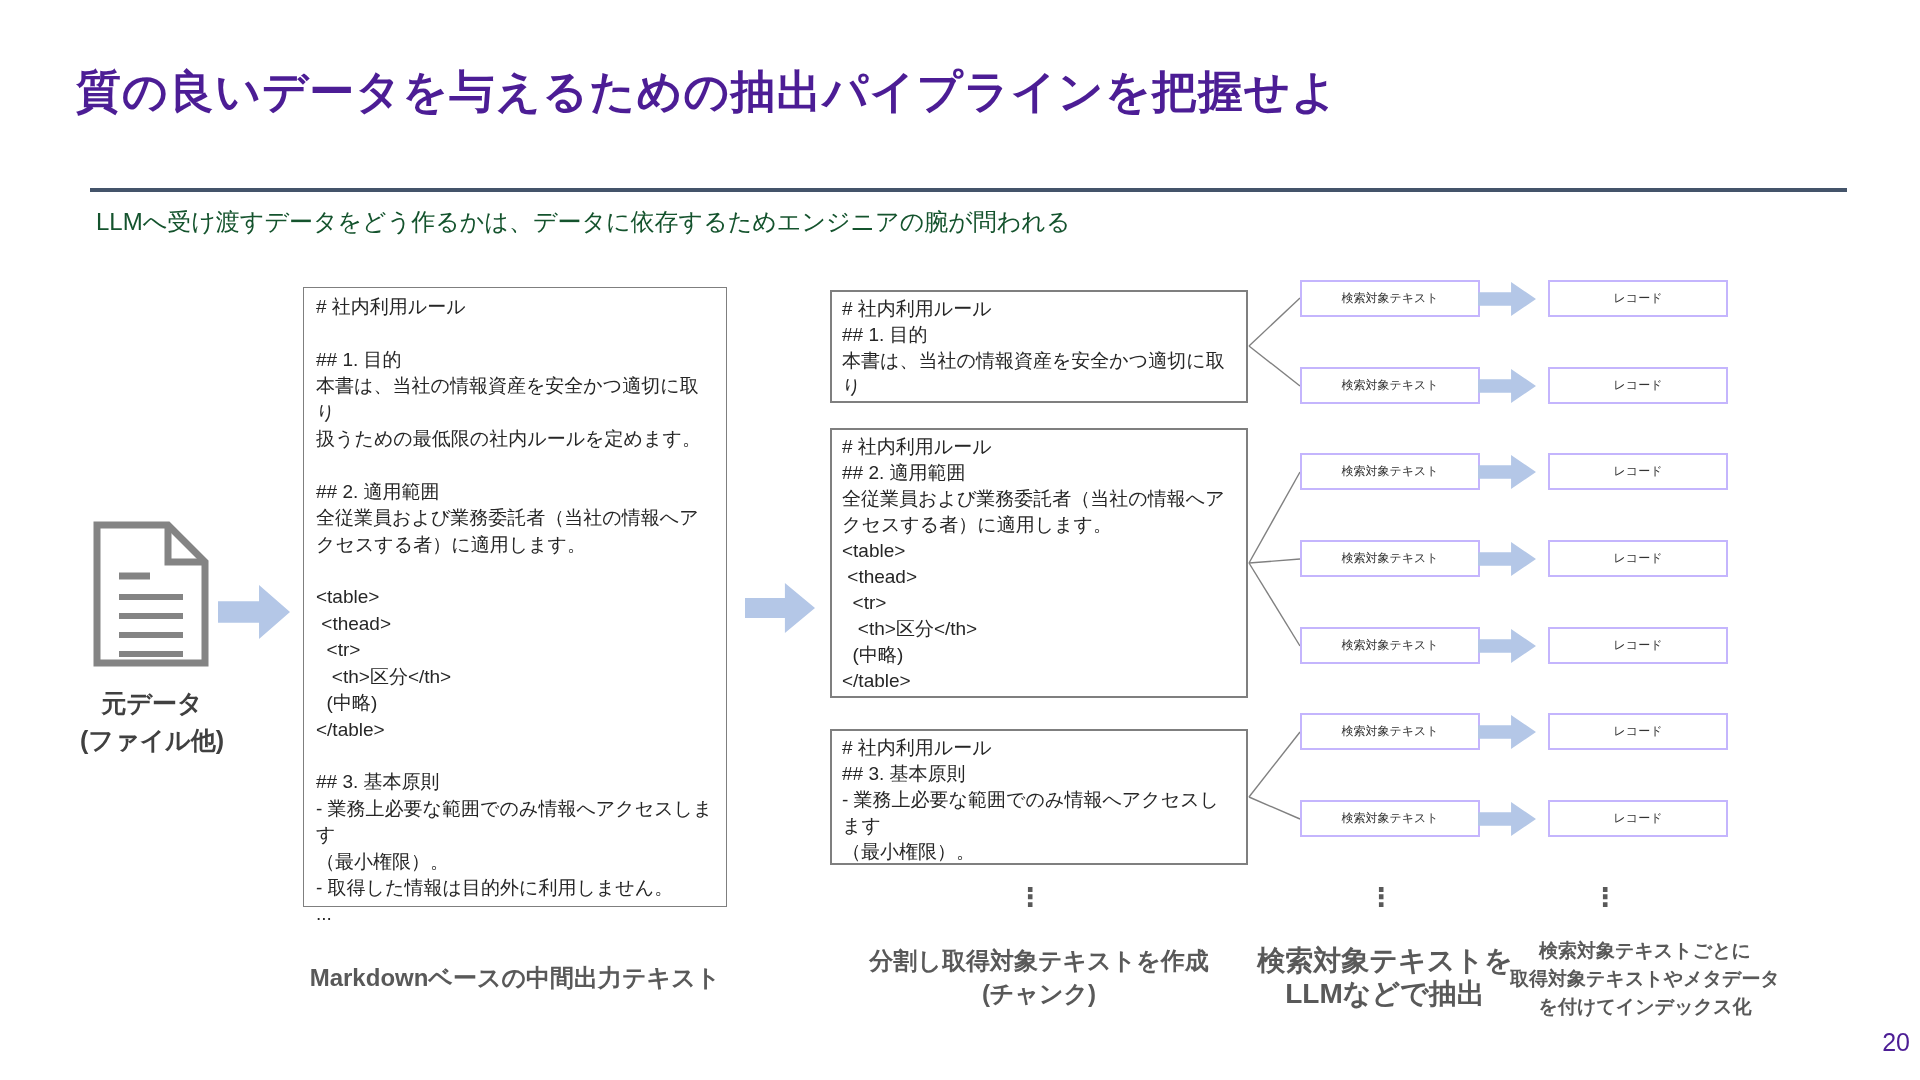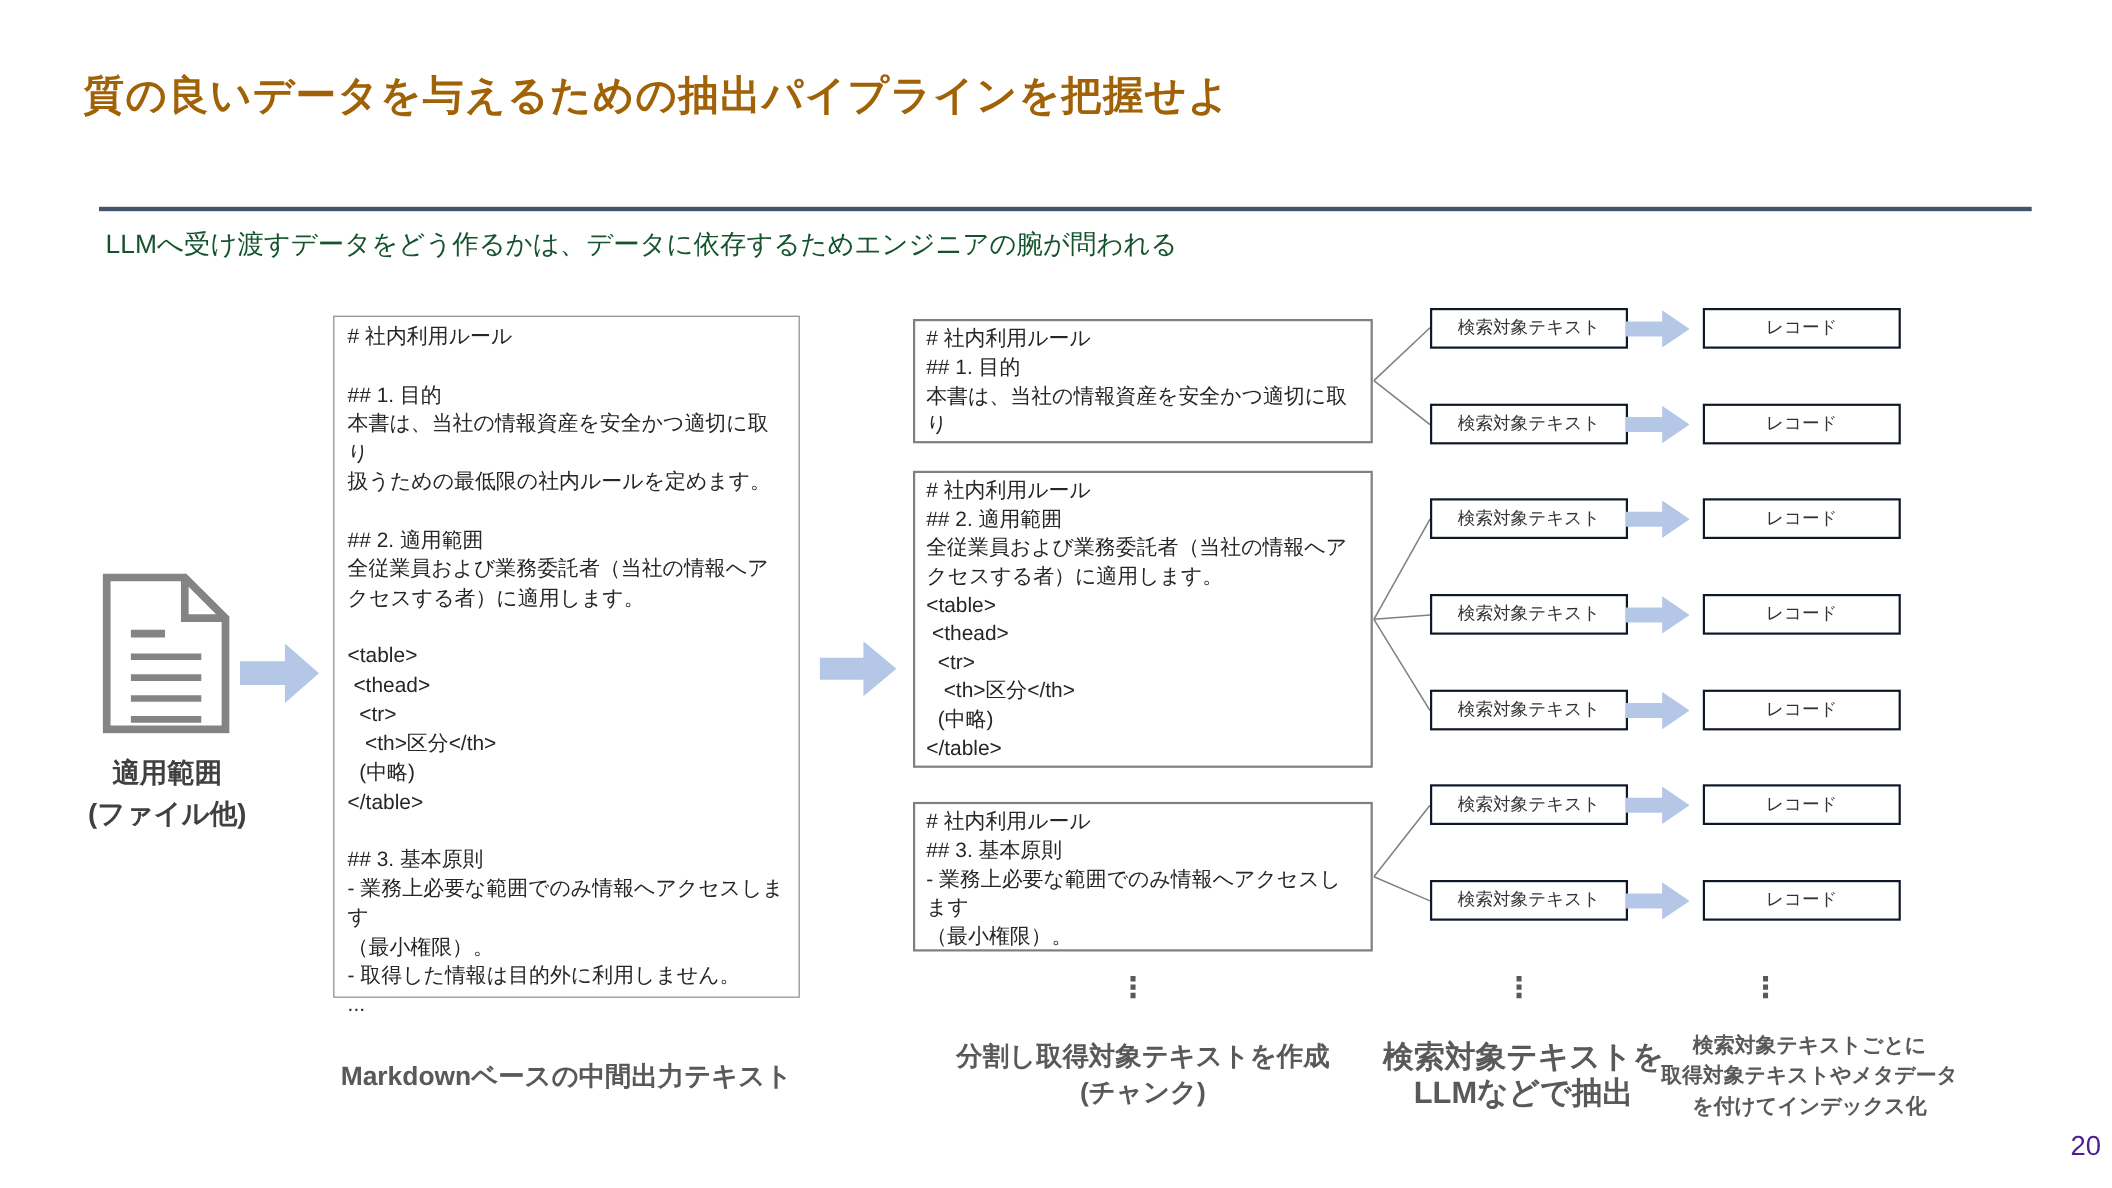--- a/index.html
+++ b/index.html
@@ -1,22 +1,22 @@
 <!DOCTYPE html>
 <html><head>
 <meta charset="utf-8">
 <style>
   html,body{margin:0;padding:0;background:#fff;}
   .slide{
     position:relative;width:1920px;height:1080px;background:#ffffff;overflow:hidden;
     font-family:"Liberation Sans","DejaVu Sans",sans-serif;color:#3f3f3f;
   }
   .title{
-    position:absolute;left:76px;top:62px;font-size:37px;font-weight:bold;
-    color:#a16207;letter-spacing:1px;white-space:nowrap;
+    position:absolute;left:76px;top:62px;font-size:45px;font-weight:bold;
+    color:#4c1d95;letter-spacing:1px;white-space:nowrap;
   }
   .rule{position:absolute;left:90px;top:188px;width:1757px;height:4px;background:#44546a;}
   .subtitle{position:absolute;left:96px;top:206px;font-size:24px;color:#14532d;white-space:nowrap;}
 
   
   .doc-icon{position:absolute;left:92px;top:521px;}
   .source-label{
     position:absolute;left:42px;top:685px;width:220px;text-align:center;
     font-size:25px;font-weight:bold;color:#404040;line-height:37px;white-space:pre-line;
   }
@@ -44,23 +44,23 @@
     box-sizing:border-box;padding:4px 10px;font-size:19px;line-height:26px;color:#262626;
     white-space:pre-wrap;overflow:hidden;
   }
   .chunk1{top:290px;height:113px;}
   .chunk2{top:428px;height:270px;}
   .chunk3{top:729px;height:136px;}
 
   
   .prow{position:absolute;left:0;width:1920px;height:37px;}
   .sbox,.rbox{
-    position:absolute;top:0;width:180px;height:37px;border:2px solid #0f172a;background:#fff;
+    position:absolute;top:0;width:180px;height:37px;border:2px solid #c4b5fd;background:#fff;
     box-sizing:border-box;display:flex;align-items:center;justify-content:center;
-    font-size:16px;color:#333333;white-space:nowrap;
+    font-size:12px;color:#333333;white-space:nowrap;
   }
   .sbox{left:1300px;}
   .rbox{left:1548px;}
 
   .connectors{position:absolute;left:0;top:0;pointer-events:none;}
   .connectors line{stroke:#808080;stroke-width:1.4;}
 
   .dots{
     position:absolute;top:882px;width:40px;text-align:center;
     font-size:26px;font-weight:bold;color:#595959;letter-spacing:0;line-height:30px;
@@ -91,21 +91,21 @@
 
   <svg class="doc-icon" width="118" height="146" viewBox="0 0 118 146">
     <path d="M5 4 H76 L113 41 V142 H5 Z" fill="#ffffff" stroke="#848484" stroke-width="7" stroke-linejoin="miter"></path>
     <path d="M76 4 V41 H113" fill="none" stroke="#848484" stroke-width="7"></path>
     <line x1="27" y1="55" x2="58" y2="55" stroke="#848484" stroke-width="7"></line>
     <line x1="27" y1="76" x2="91" y2="76" stroke="#848484" stroke-width="6"></line>
     <line x1="27" y1="95" x2="91" y2="95" stroke="#848484" stroke-width="6"></line>
     <line x1="27" y1="114" x2="91" y2="114" stroke="#848484" stroke-width="6"></line>
     <line x1="27" y1="133" x2="91" y2="133" stroke="#848484" stroke-width="6"></line>
   </svg>
-  <div class="source-label">適用範囲
+  <div class="source-label">元データ
 (ファイル他)</div>
 
   <div class="barrow arrow1"></div>
 
   <div class="mdbox"># 社内利用ルール
 
 ## 1. 目的
 本書は、当社の情報資産を安全かつ適切に取り
 扱うための最低限の社内ルールを定めます。
 

